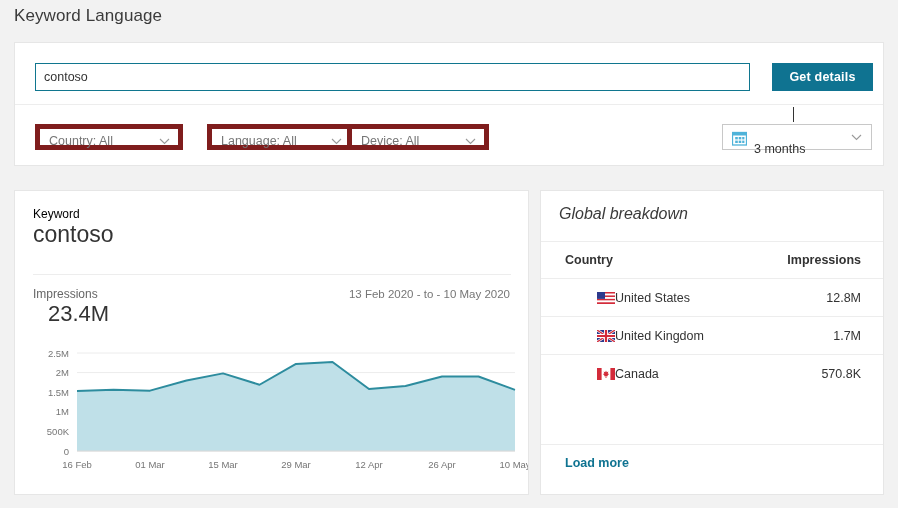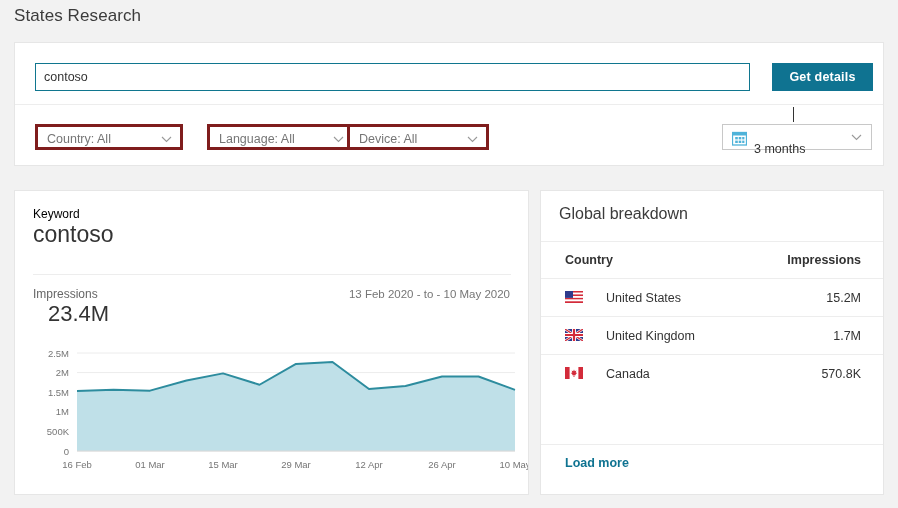--- a/index.html
+++ b/index.html
@@ -69,21 +69,21 @@
   }
 
   
   .filters-row {
     position: absolute;
     left: 0; top: 62px; right: 0; height: 61px;
   }
   .filter-select {
     position: absolute;
     top: 19px; height: 26px;
-    border: 3px solid #7f1d1d;
+    border: 5px solid #7f1d1d;
     background: #ffffff;
     font-size: 12.5px;
     color: #767676;
     line-height: 24px;
     padding-left: 9px;
   }
   .filter-select .chev {
     position: absolute;
     right: 8px; top: 9px;
   }
@@ -156,21 +156,21 @@
   .global-card {
     position: absolute;
     left: 540px; top: 190px;
     width: 344px; height: 305px;
     background: #ffffff;
     border: 1px solid #e6e6e6;
     overflow: hidden;
   }
   .gb-title {
     position: absolute; left: 18px; top: 14px;
-    font-size: 16px; color: #3b3b3b;
+    font-size: 16px; color: #3b3b3b; font-style: italic;
   }
   .gb-head-rule {
     position: absolute; left: 0; top: 50px;
     width: 100%; height: 1px; background: #ededed;
   }
   .gb-table {
     position: absolute; left: 0; top: 51px; width: 100%;
     border-collapse: collapse;
   }
   .gb-table th {
@@ -185,40 +185,40 @@
   .gb-table td {
     font-size: 12.5px;
     color: #333333;
     padding: 0;
     height: 38px;
     border-top: 1px solid #ededed;
     vertical-align: middle;
   }
   .gb-table td.cell-country { padding-left: 24px; }
   .gb-table td.cell-impr { text-align: right; padding-right: 22px; }
-  .country-cell { display: flex; gap: 23px; }
+  .country-cell { display: flex; align-items: center; gap: 0; margin-left: 32px; }
   .flag { width: 18px; height: 12px; display: inline-block; flex: 0 0 18px; border: 0; }
   .flag svg { display: block; }
   .gb-foot-rule {
     position: absolute; left: 0; top: 253px; width: 100%;
     height: 1px; background: #ededed;
   }
   .load-more {
     position: absolute; left: 24px; top: 265px;
     font-size: 12.5px; font-weight: bold;
     color: #0f7391; text-decoration: none;
     cursor: pointer;
   }
 </style>
 </head>
 <body>
 
 <div class="page">
 
-  <div class="page-title">States Research</div>
+  <div class="page-title">Keyword Language</div>
 
   <div class="search-card">
 
     <div class="search-row">
       <input class="search-input" type="text" value="contoso" style="">
       <div class="caret"></div>
       <button class="get-details-btn">Get details</button>
     </div>
 
     <div class="filters-row">
@@ -334,21 +334,21 @@
                     <rect y="5.142857142857143" width="18" height="1.7142857142857142" fill="#fff"></rect>
                     <rect y="6.857142857142857" width="18" height="1.7142857142857142" fill="#d32b3a"></rect>
                     <rect y="8.571428571428571" width="18" height="1.7142857142857142" fill="#fff"></rect>
                     <rect y="10.285714285714286" width="18" height="1.7142857142857142" fill="#d32b3a"></rect>
                     <rect width="8" height="6.9" fill="#2d3a8c"></rect>
                   </svg>
                 </span>
                 <span>United States</span>
               </div>
             </td>
-            <td class="cell-impr">15.2M</td>
+            <td class="cell-impr">12.8M</td>
           </tr>
           <tr>
             <td class="cell-country">
               <div class="country-cell">
                 <span class="flag">
                   <svg width="18" height="12" viewBox="0 0 18 12">
                     <rect width="18" height="12" fill="#2d3a8c"></rect>
                     <path d="M0 0L18 12M18 0L0 12" stroke="#fff" stroke-width="2.6"></path>
                     <path d="M0 0L18 12M18 0L0 12" stroke="#d32b3a" stroke-width="1.3"></path>
                     <path d="M9 0V12M0 6H18" stroke="#fff" stroke-width="4"></path>

